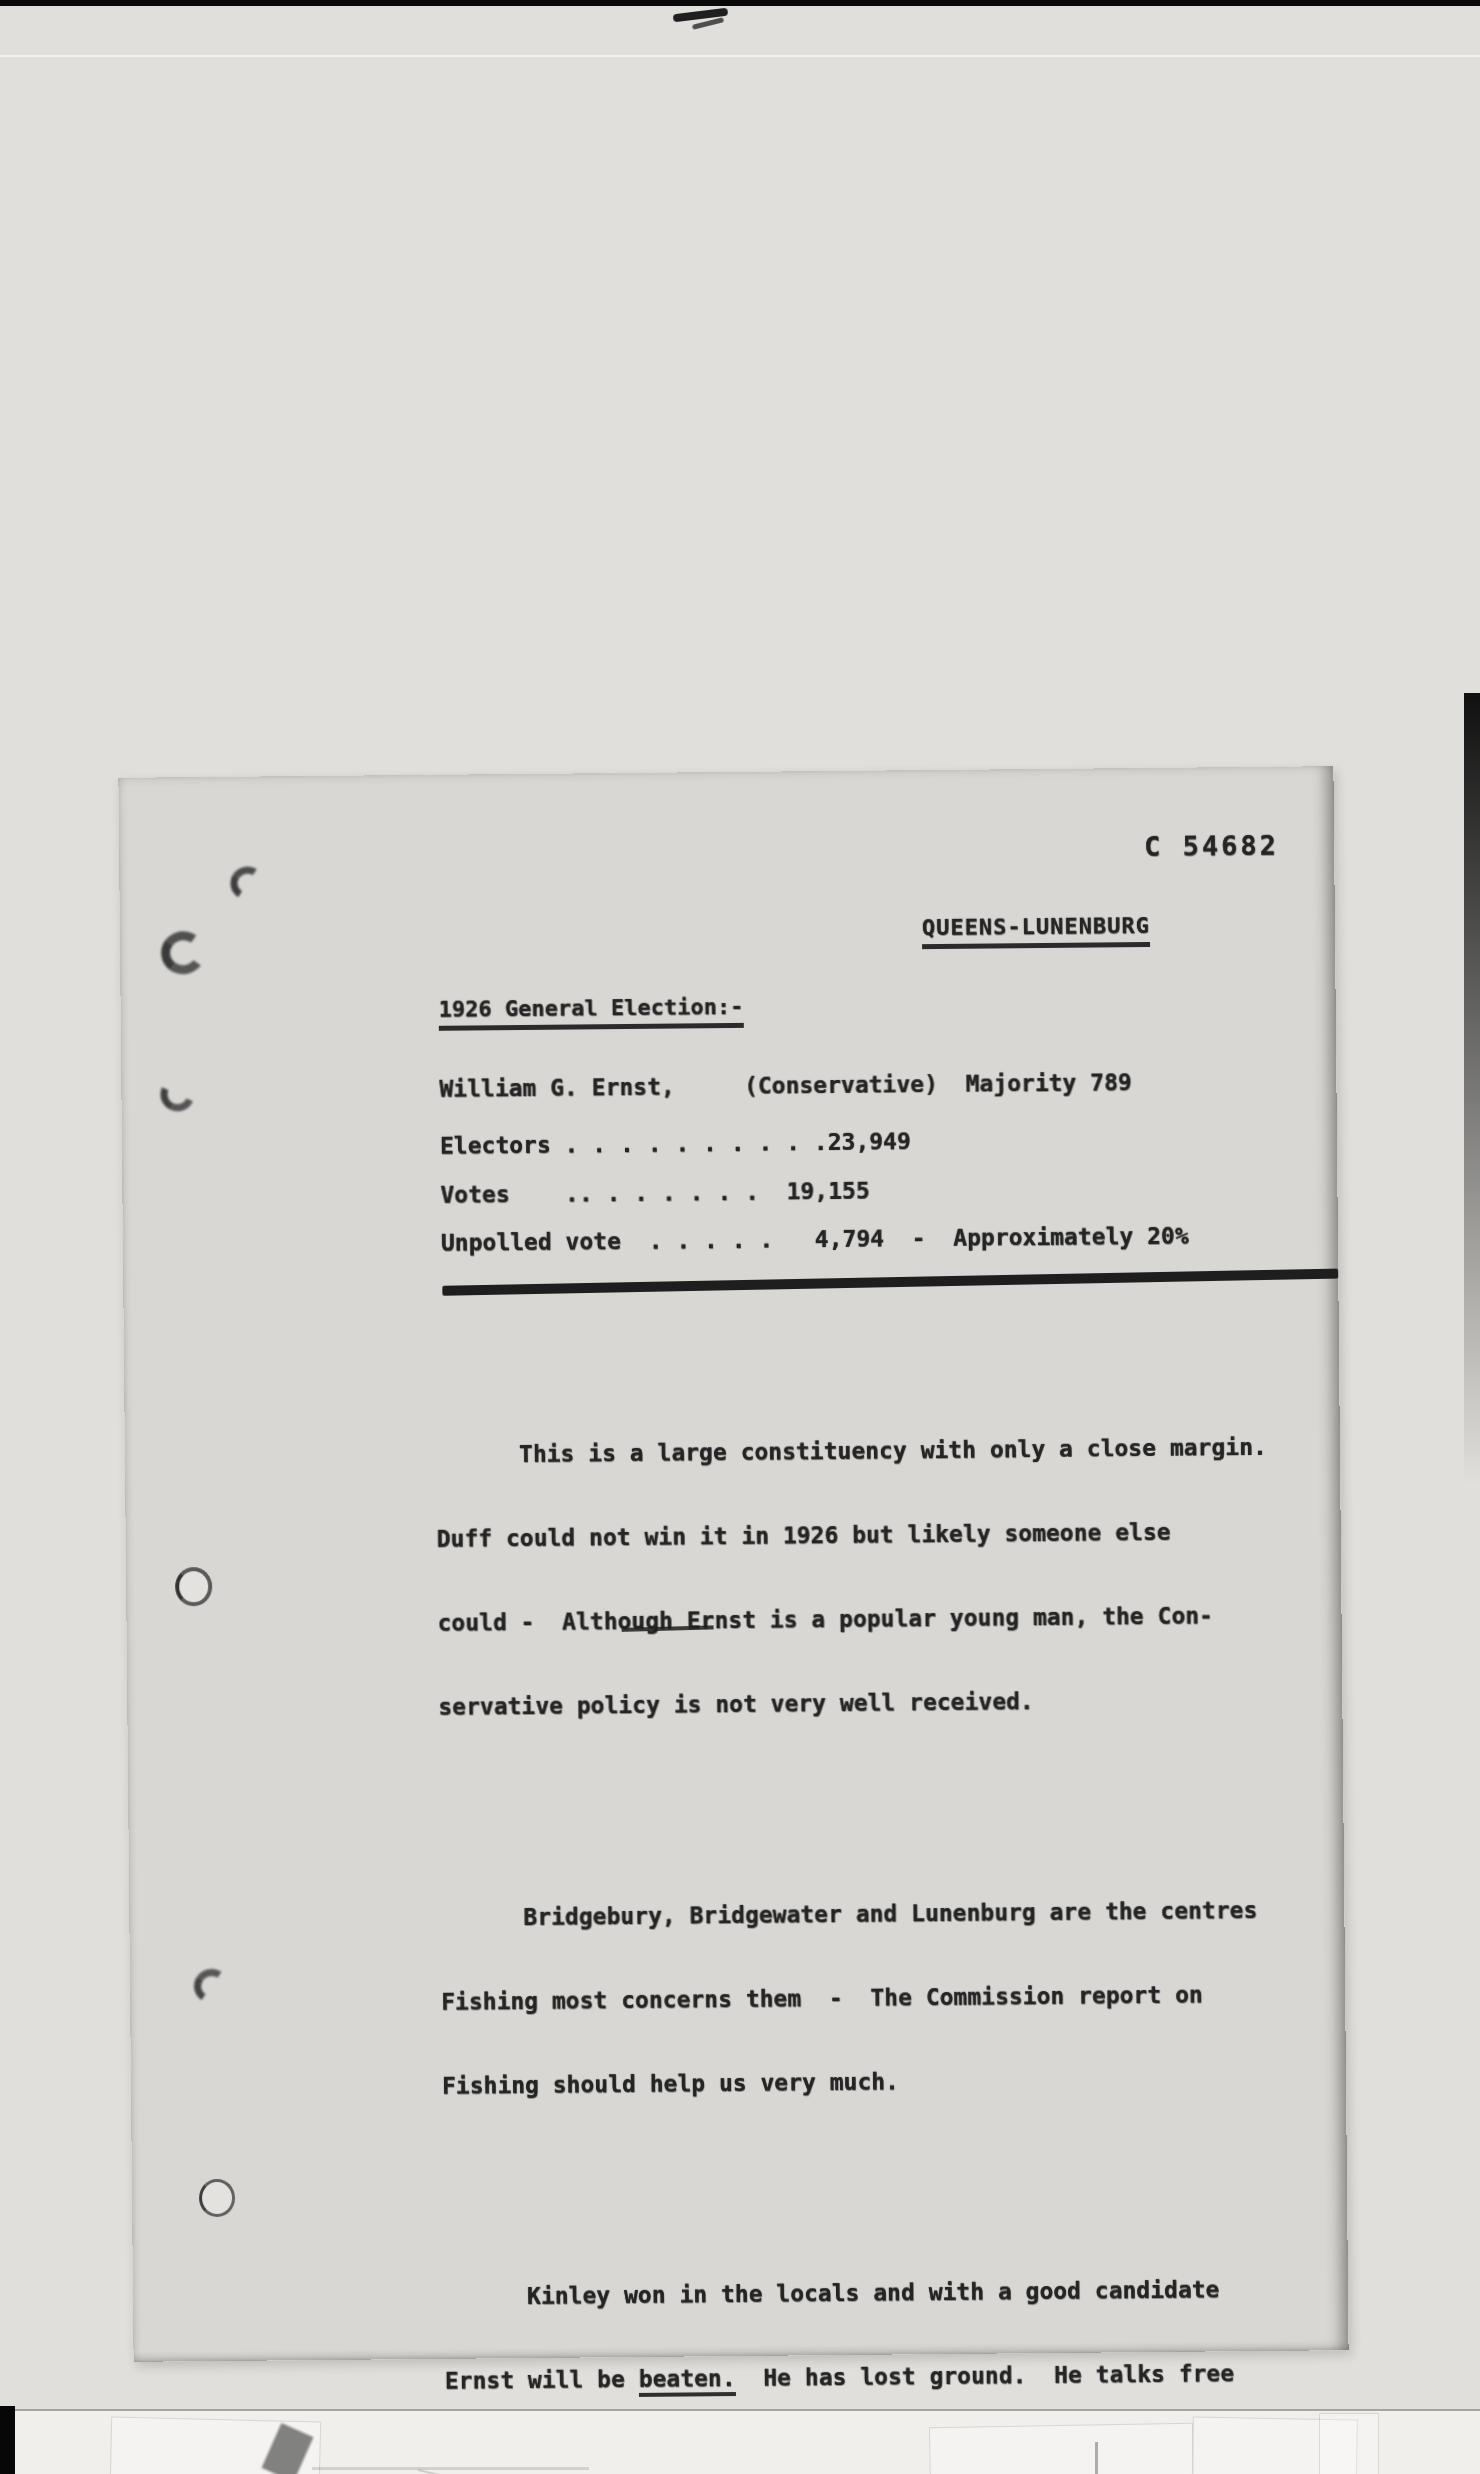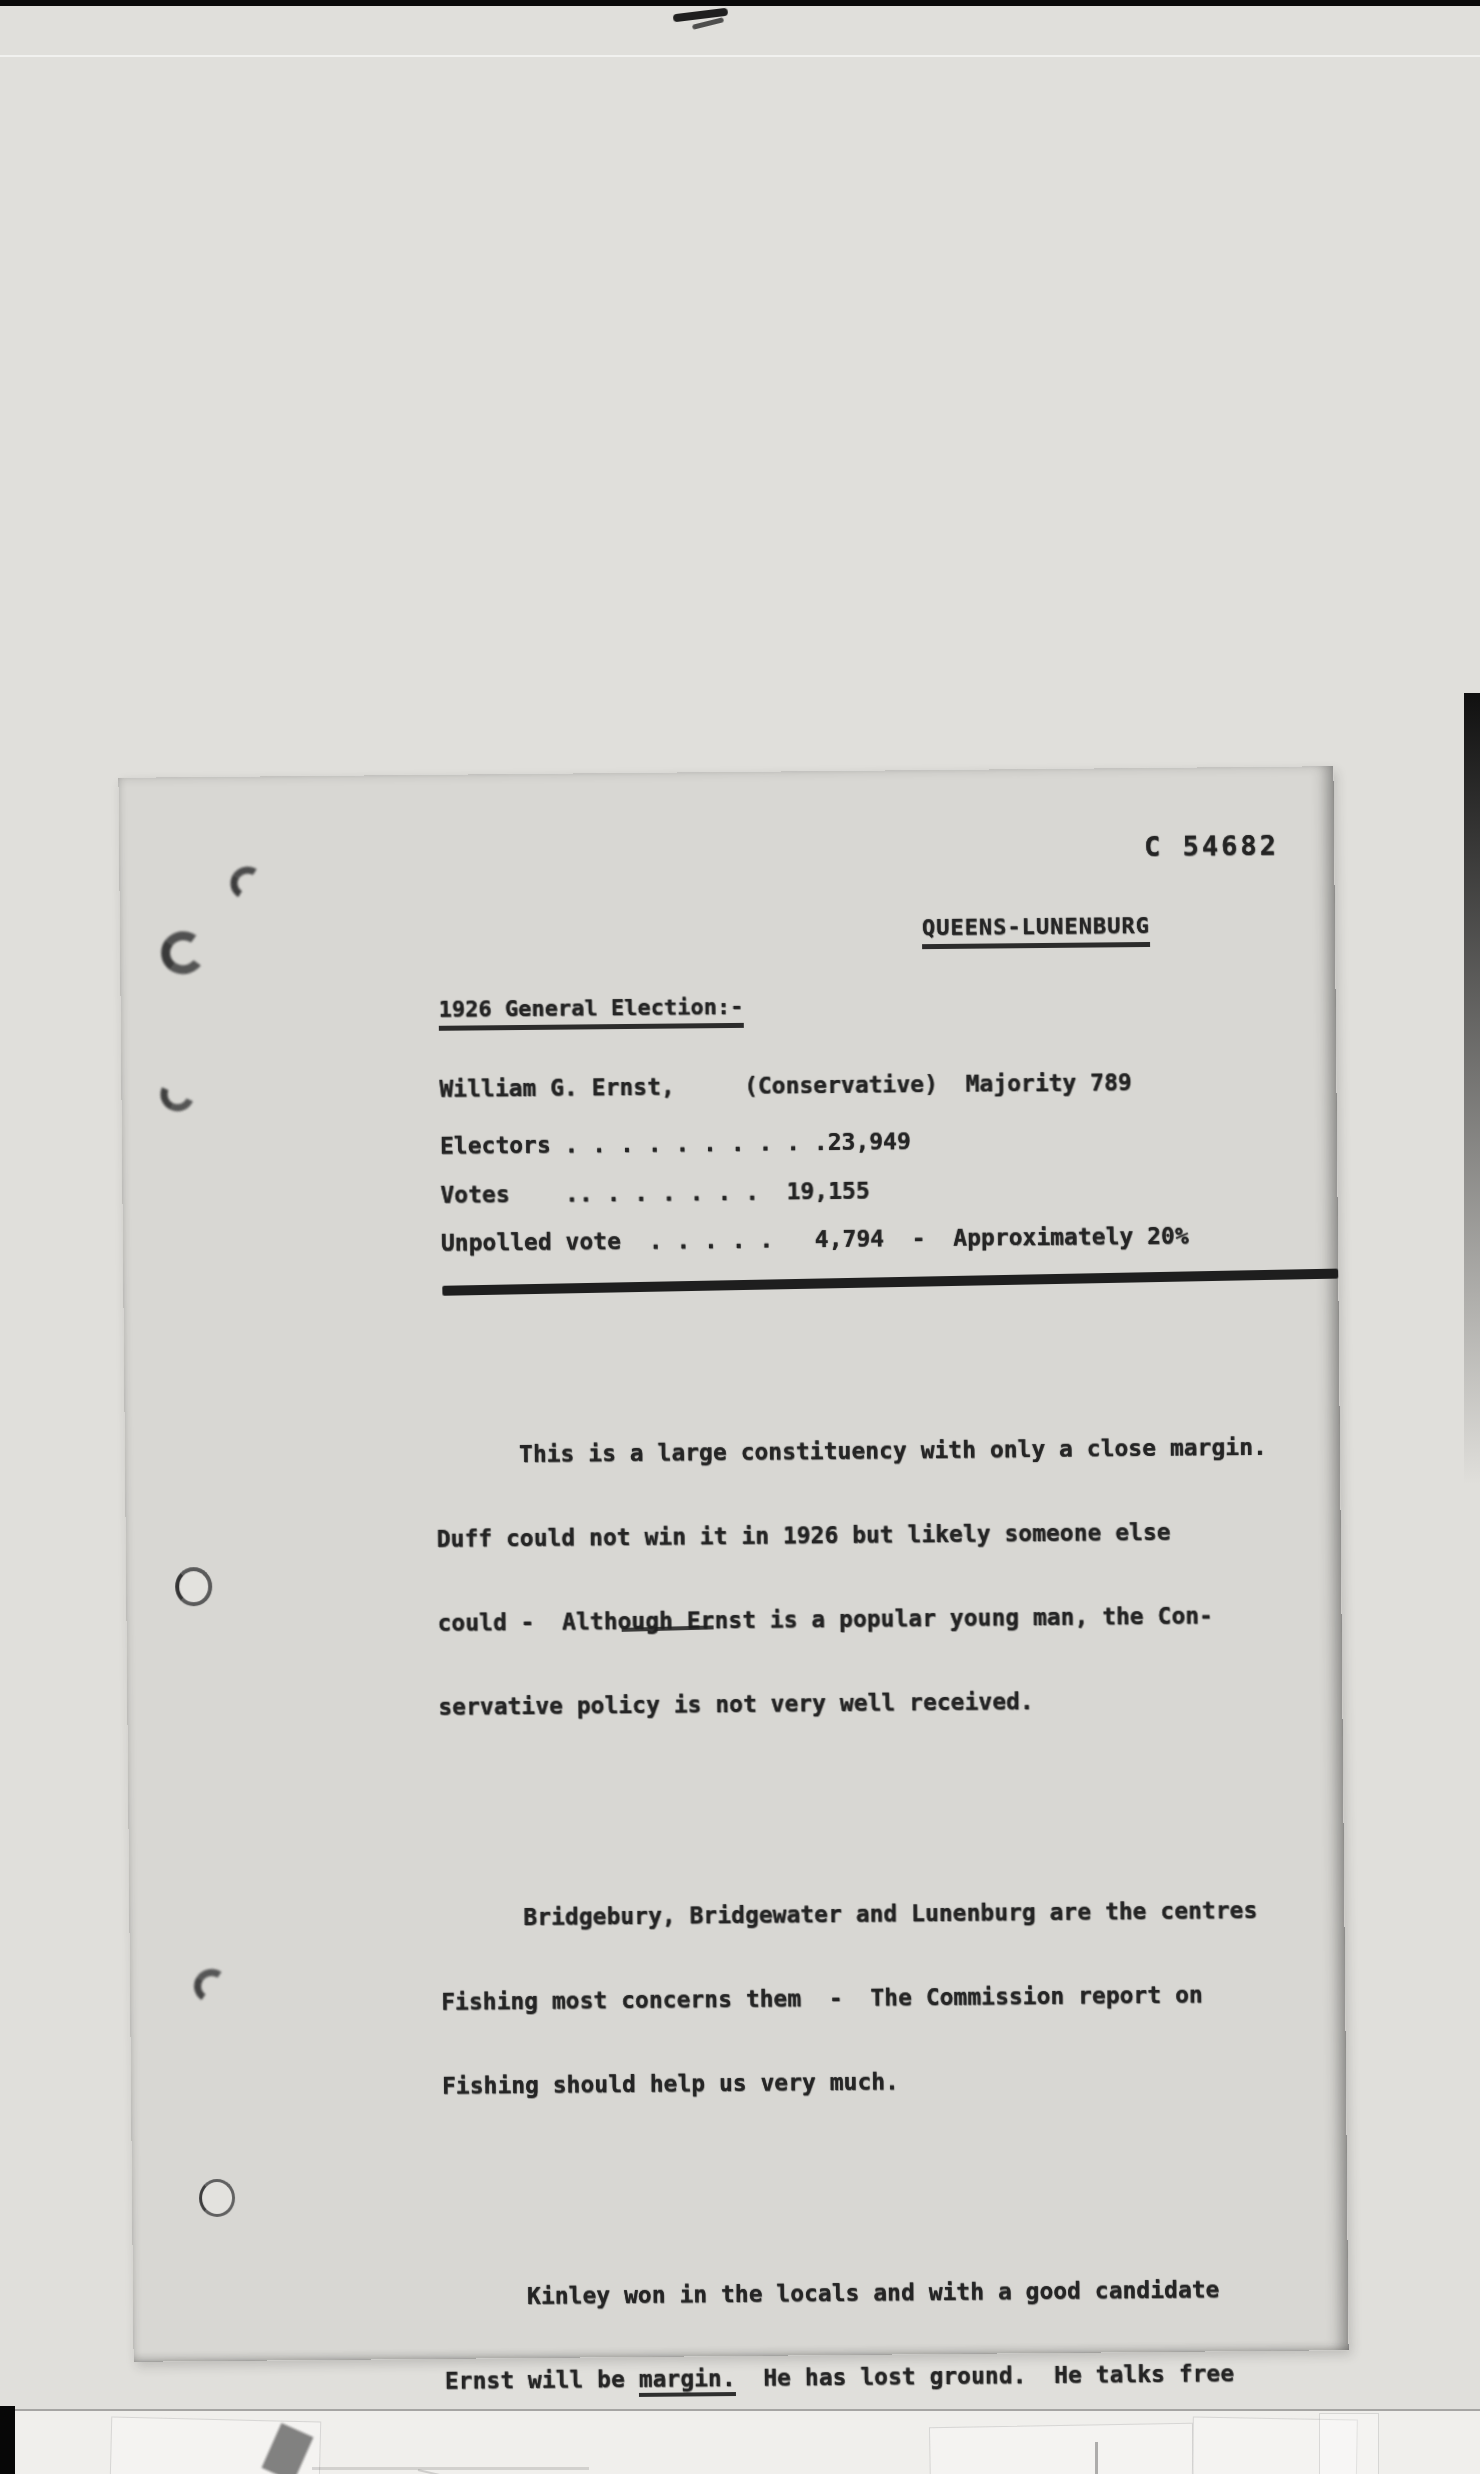--- a/index.html
+++ b/index.html
@@ -107,21 +107,21 @@
         <div class="pline">could -  Although Ernst is a popular young man, the Con-</div>
         <div class="pline">servative policy is not very well received.</div>
       </div>
       <div class="para">
         <div class="pline">      Bridgebury, Bridgewater and Lunenburg are the centres</div>
         <div class="pline">Fishing most concerns them  -  The Commission report on</div>
         <div class="pline">Fishing should help us very much.</div>
       </div>
       <div class="para">
         <div class="pline">      Kinley won in the locals and with a good candidate</div>
-        <div class="pline"><span>Ernst will be </span><span class="u-word">margin.</span><span>  He has lost ground.  He talks free</span></div>
+        <div class="pline"><span>Ernst will be </span><span class="u-word">beaten.</span><span>  He has lost ground.  He talks free</span></div>
         <div class="pline">trade in his riding and protection at Ottawa.</div>
       </div>
       
       
       
     </div>
 
     <div class="ink-stroke"></div>
   </div>
 

